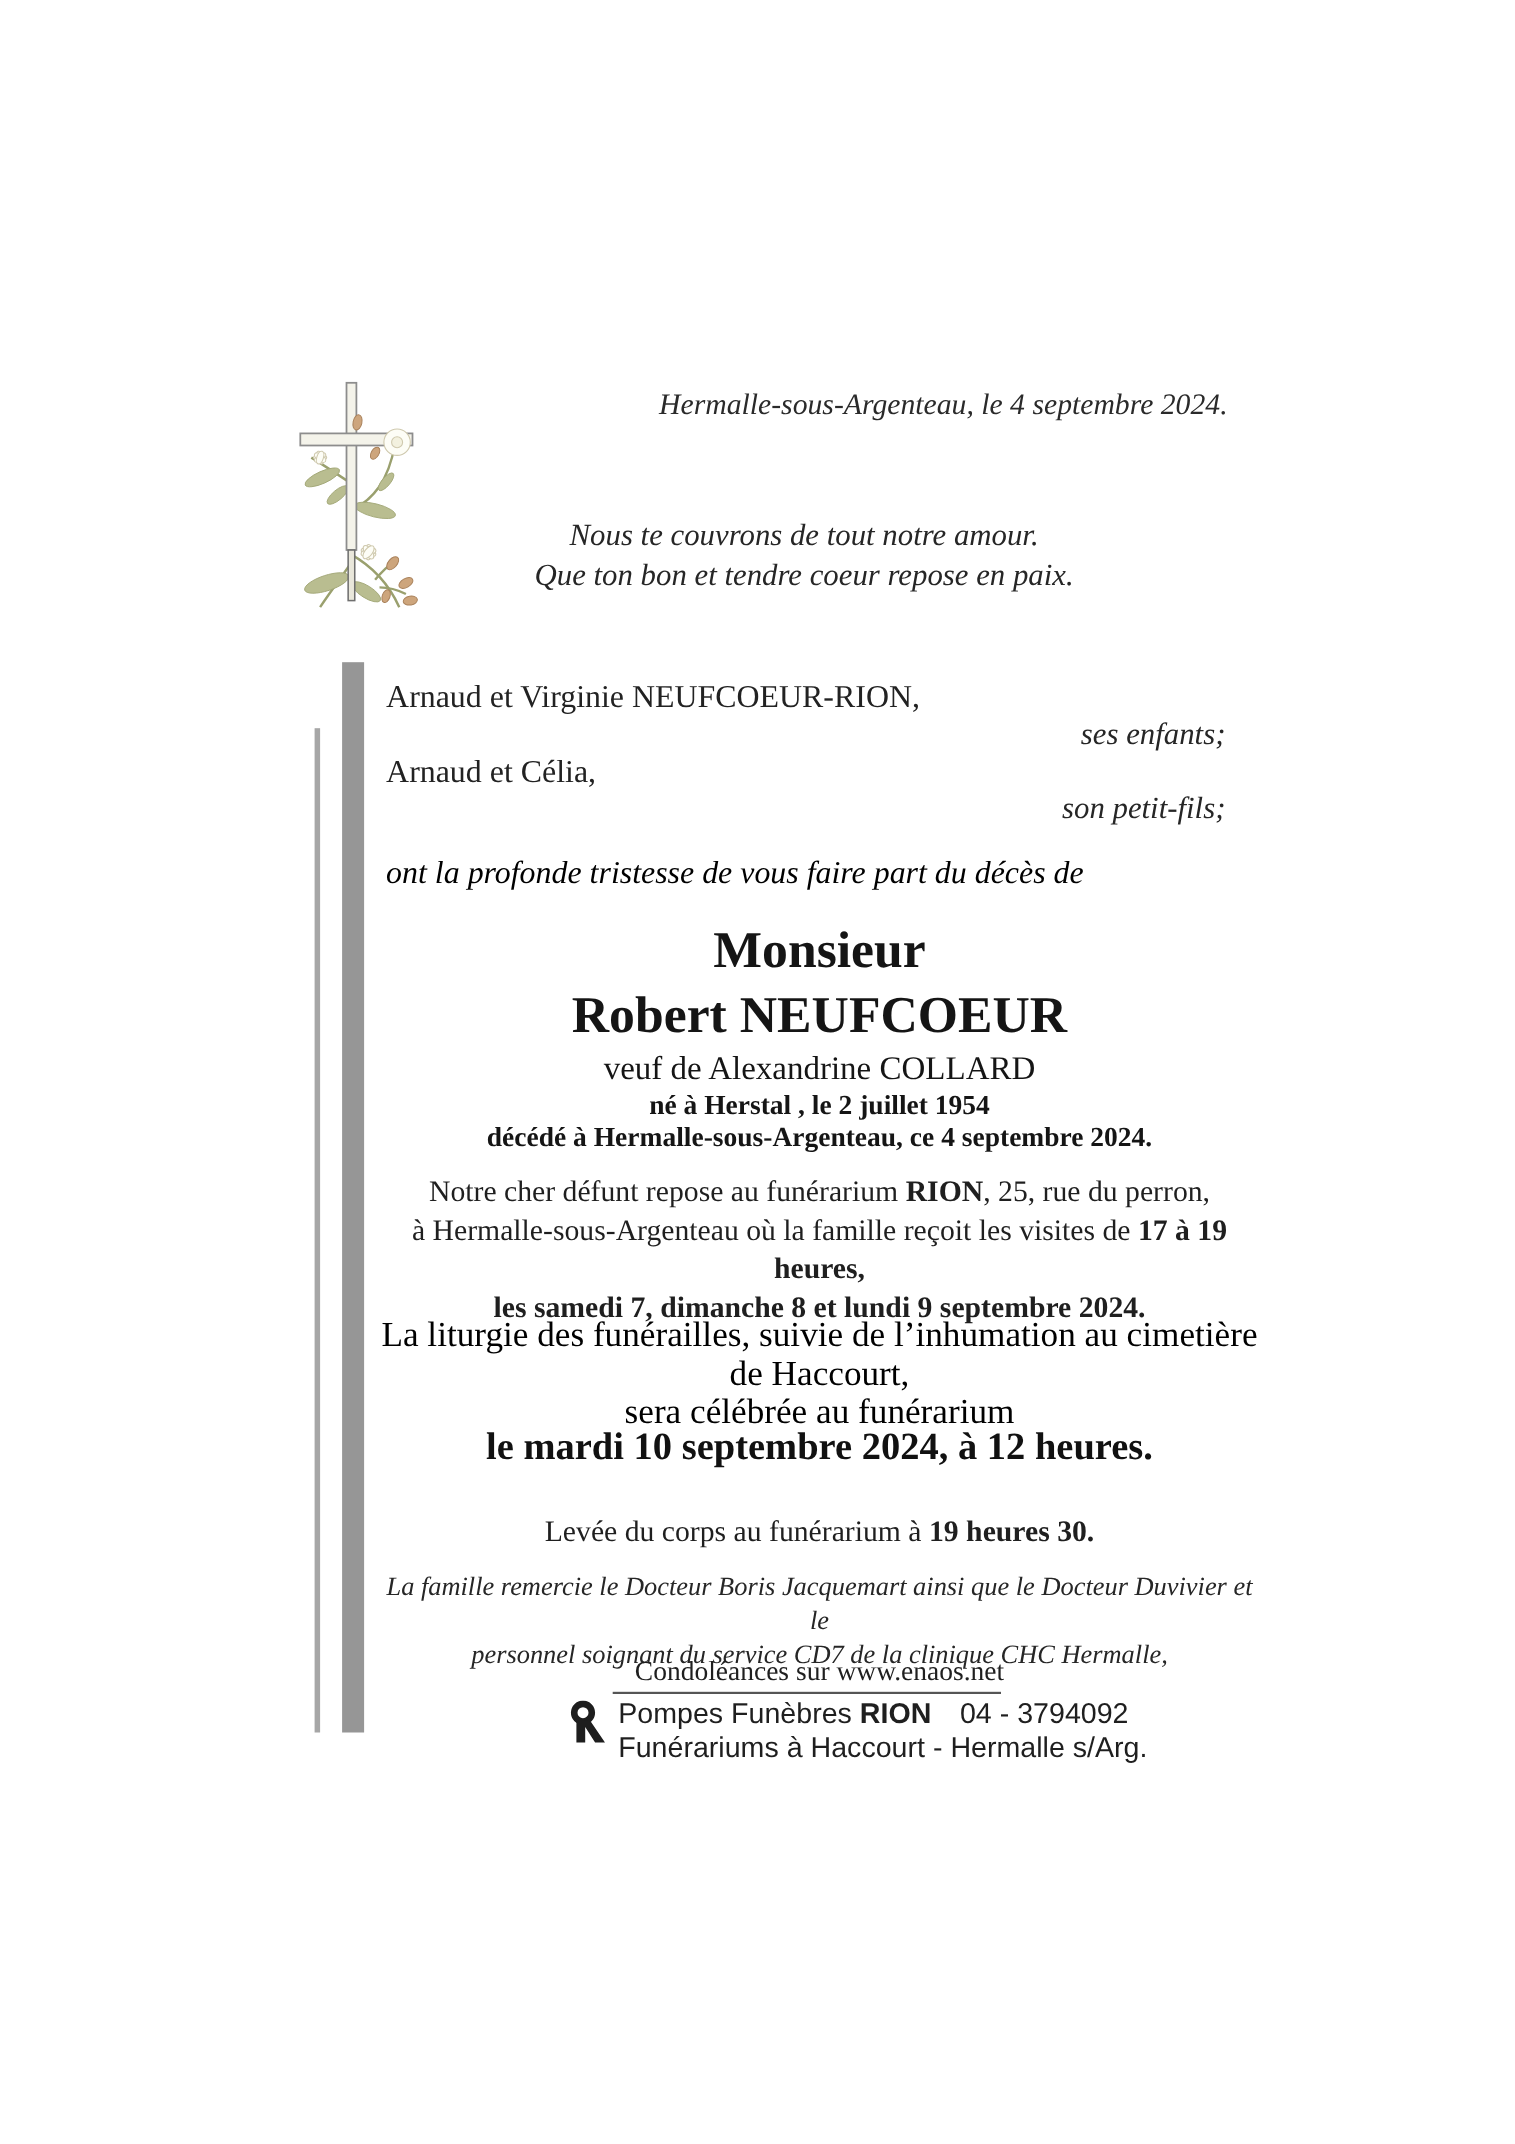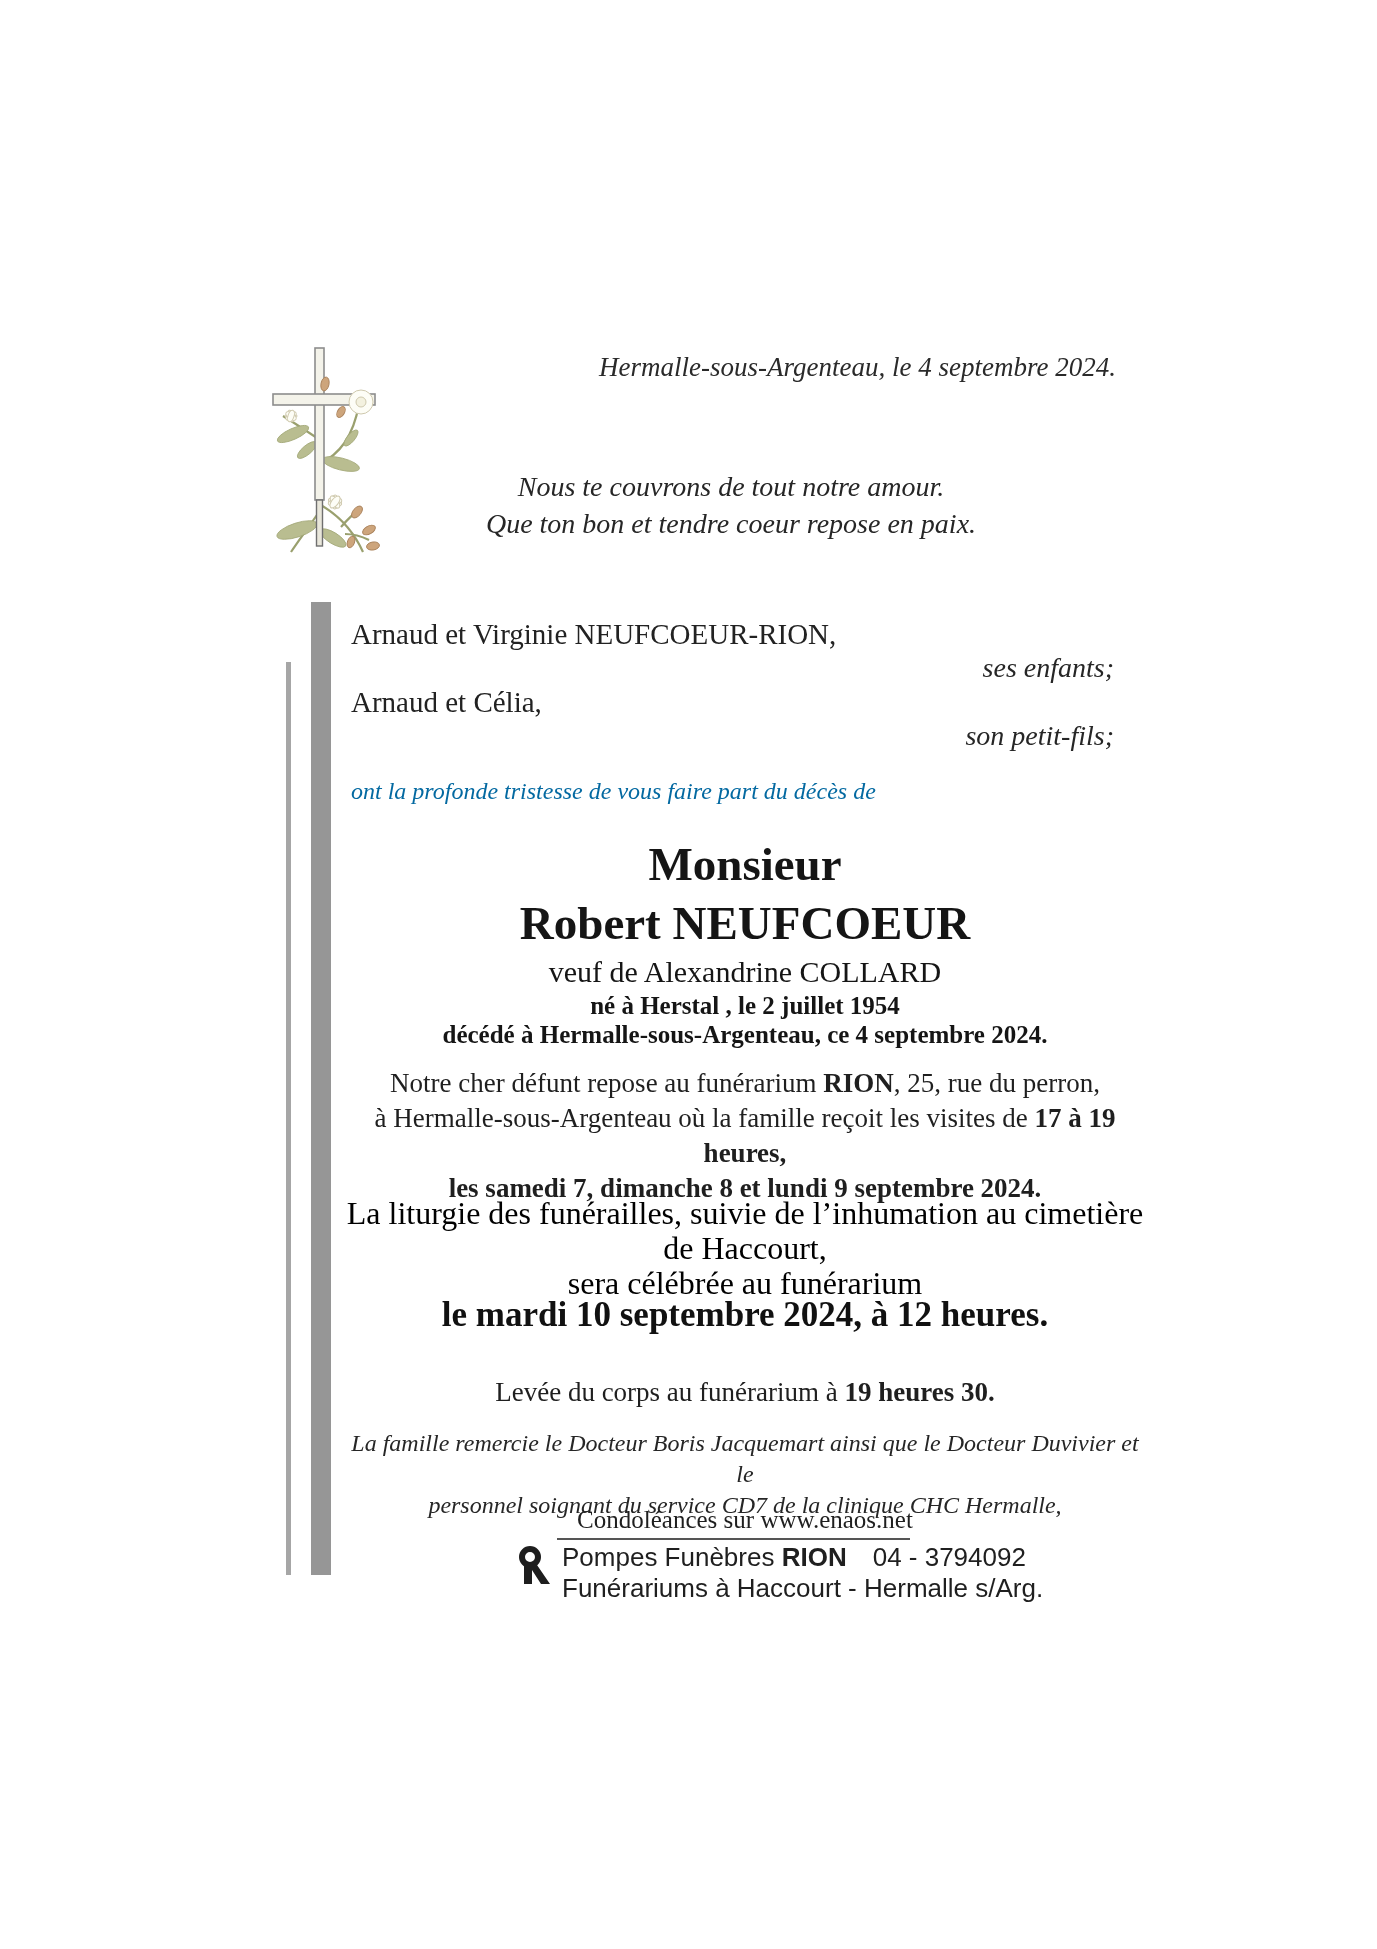--- a/index.html
+++ b/index.html
@@ -53,22 +53,22 @@
     color: #262626;
   }
   .children-names { top: 618px; }
   .children-rel   { top: 652px; }
   .grandchild-names { top: 686px; }
   .grandchild-rel { top: 720px; }
 
   .announcement {
     left: 335px; top: 778px;
     font-style: italic;
-    font-size: 24px;
-    color: #0369a1;
+    font-size: 29px;
+    color: #000000;
   }
 
   .center-col {
     left: 324px; width: 810px;
     text-align: center;
   }
 
   .deceased-block { top: 836px; }
   .deceased-title { font-size: 47px; font-weight: bold; line-height: 57px; color: #151515; }
   .deceased-name  { font-size: 47px; font-weight: bold; line-height: 60px; color: #151515; }

